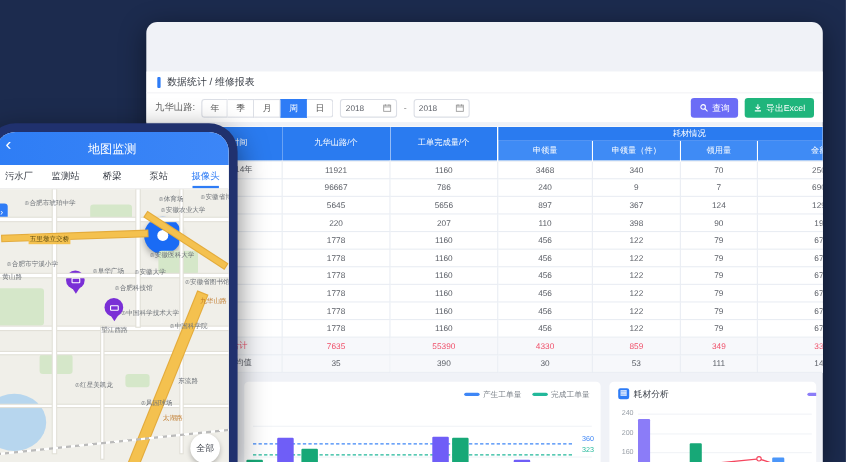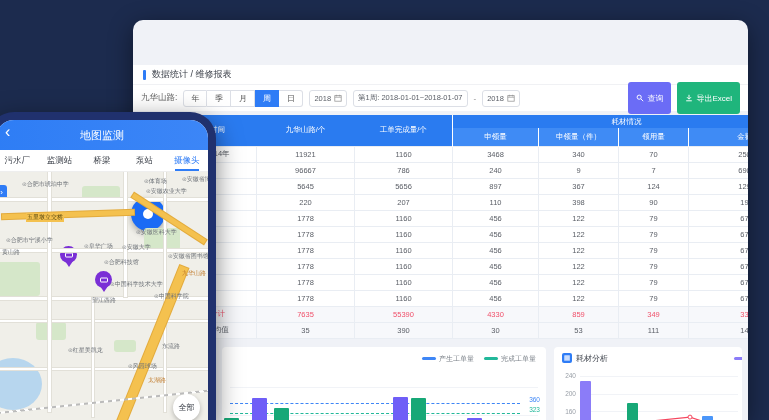--- a/index.html
+++ b/index.html
@@ -18,23 +18,23 @@
   .filterbar { height:26px; background:#fff; display:flex; align-items:center; padding:0 8px; gap:6px; }
   .f-label { font-size:8.5px; color:#666; white-space:nowrap; }
   .seg { display:flex; }
   .seg button { width:24px; height:17px; background:#fff; border:1px solid #dcdfe6; border-left:none;
                 font-size:8px; color:#555; cursor:pointer; font-family:inherit; }
   .seg button:first-child { border-left:1px solid #dcdfe6; border-radius:3px 0 0 3px; }
   .seg button:last-child { border-radius:0 3px 3px 0; }
   .seg button.active { background:#2e7cf6; border-color:#2e7cf6; color:#fff; }
   .mini-input { height:17px; border:1px solid #dcdfe6; border-radius:3px; background:#fff;
                 display:flex; align-items:center; padding:0 4px; font-size:7.5px; color:#5a5e66;
-                white-space:nowrap; gap:3px; }
+                white-space:nowrap; gap:17px; }
   .sep { font-size:8px; color:#888; }
-  .btn { height:32px; border:none; border-radius:3px; color:#fff; font-size:8px; padding:0 8px;
+  .btn { height:18px; border:none; border-radius:3px; color:#fff; font-size:8px; padding:0 8px;
          display:flex; align-items:center; gap:3px; cursor:pointer; font-family:inherit; white-space:nowrap; }
   .btn-query { background:#6b6cf6; margin-left:auto; }
   .btn-export { background:#1fb57c; }
 
   
   .table-wrap { margin:4px 0 0 7px; width:608px; overflow:hidden; background:#fff; }
   table { border-collapse:collapse; table-layout:fixed; width:660px; }
   th,td { font-weight:normal; text-align:center; font-size:7.5px; color:#5a5e66;
           border:1px solid #e9edf3; overflow:hidden; white-space:nowrap; }
   thead th { color:#fff; border:none; }
@@ -126,23 +126,20 @@
         <button>日</button>
       </div>
     <div class="mini-input">
       <span>2018</span>
       <svg width="8" height="8" viewBox="0 0 10 10">
           <rect x="1" y="2" width="8" height="7" fill="none" stroke="#999"></rect>
           <line x1="1" y1="4" x2="9" y2="4" stroke="#999"></line>
           <line x1="3" y1="1" x2="3" y2="3" stroke="#999"></line>
           <line x1="7" y1="1" x2="7" y2="3" stroke="#999"></line>
         </svg>
-    </div>
-    <div class="mini-input">
-      <span>第1周: 2018-01-01~2018-01-07</span>
     </div>
     <span class="sep">-</span>
     <div class="mini-input">
       <span>2018</span>
       <svg width="8" height="8" viewBox="0 0 10 10">
           <rect x="1" y="2" width="8" height="7" fill="none" stroke="#999"></rect>
           <line x1="1" y1="4" x2="9" y2="4" stroke="#999"></line>
           <line x1="3" y1="1" x2="3" y2="3" stroke="#999"></line>
           <line x1="7" y1="1" x2="7" y2="3" stroke="#999"></line>
         </svg>

